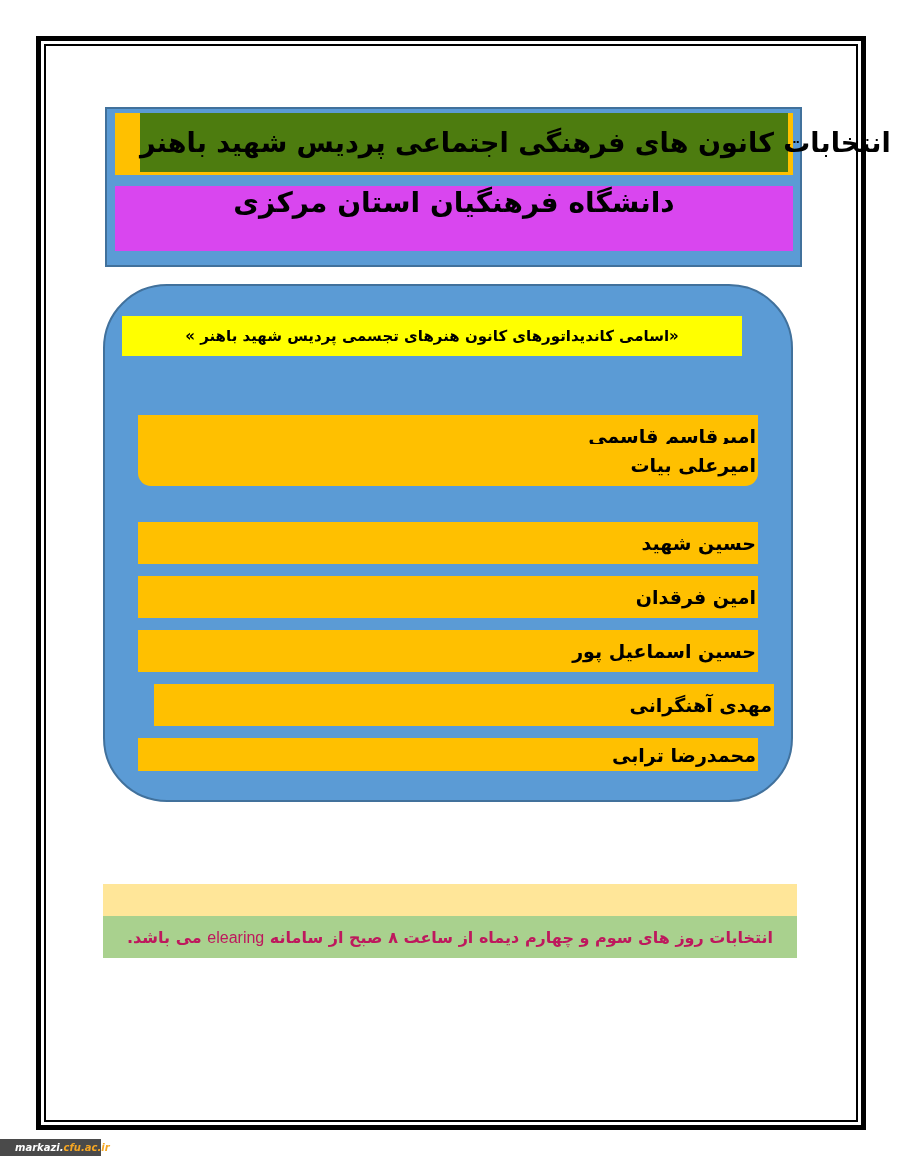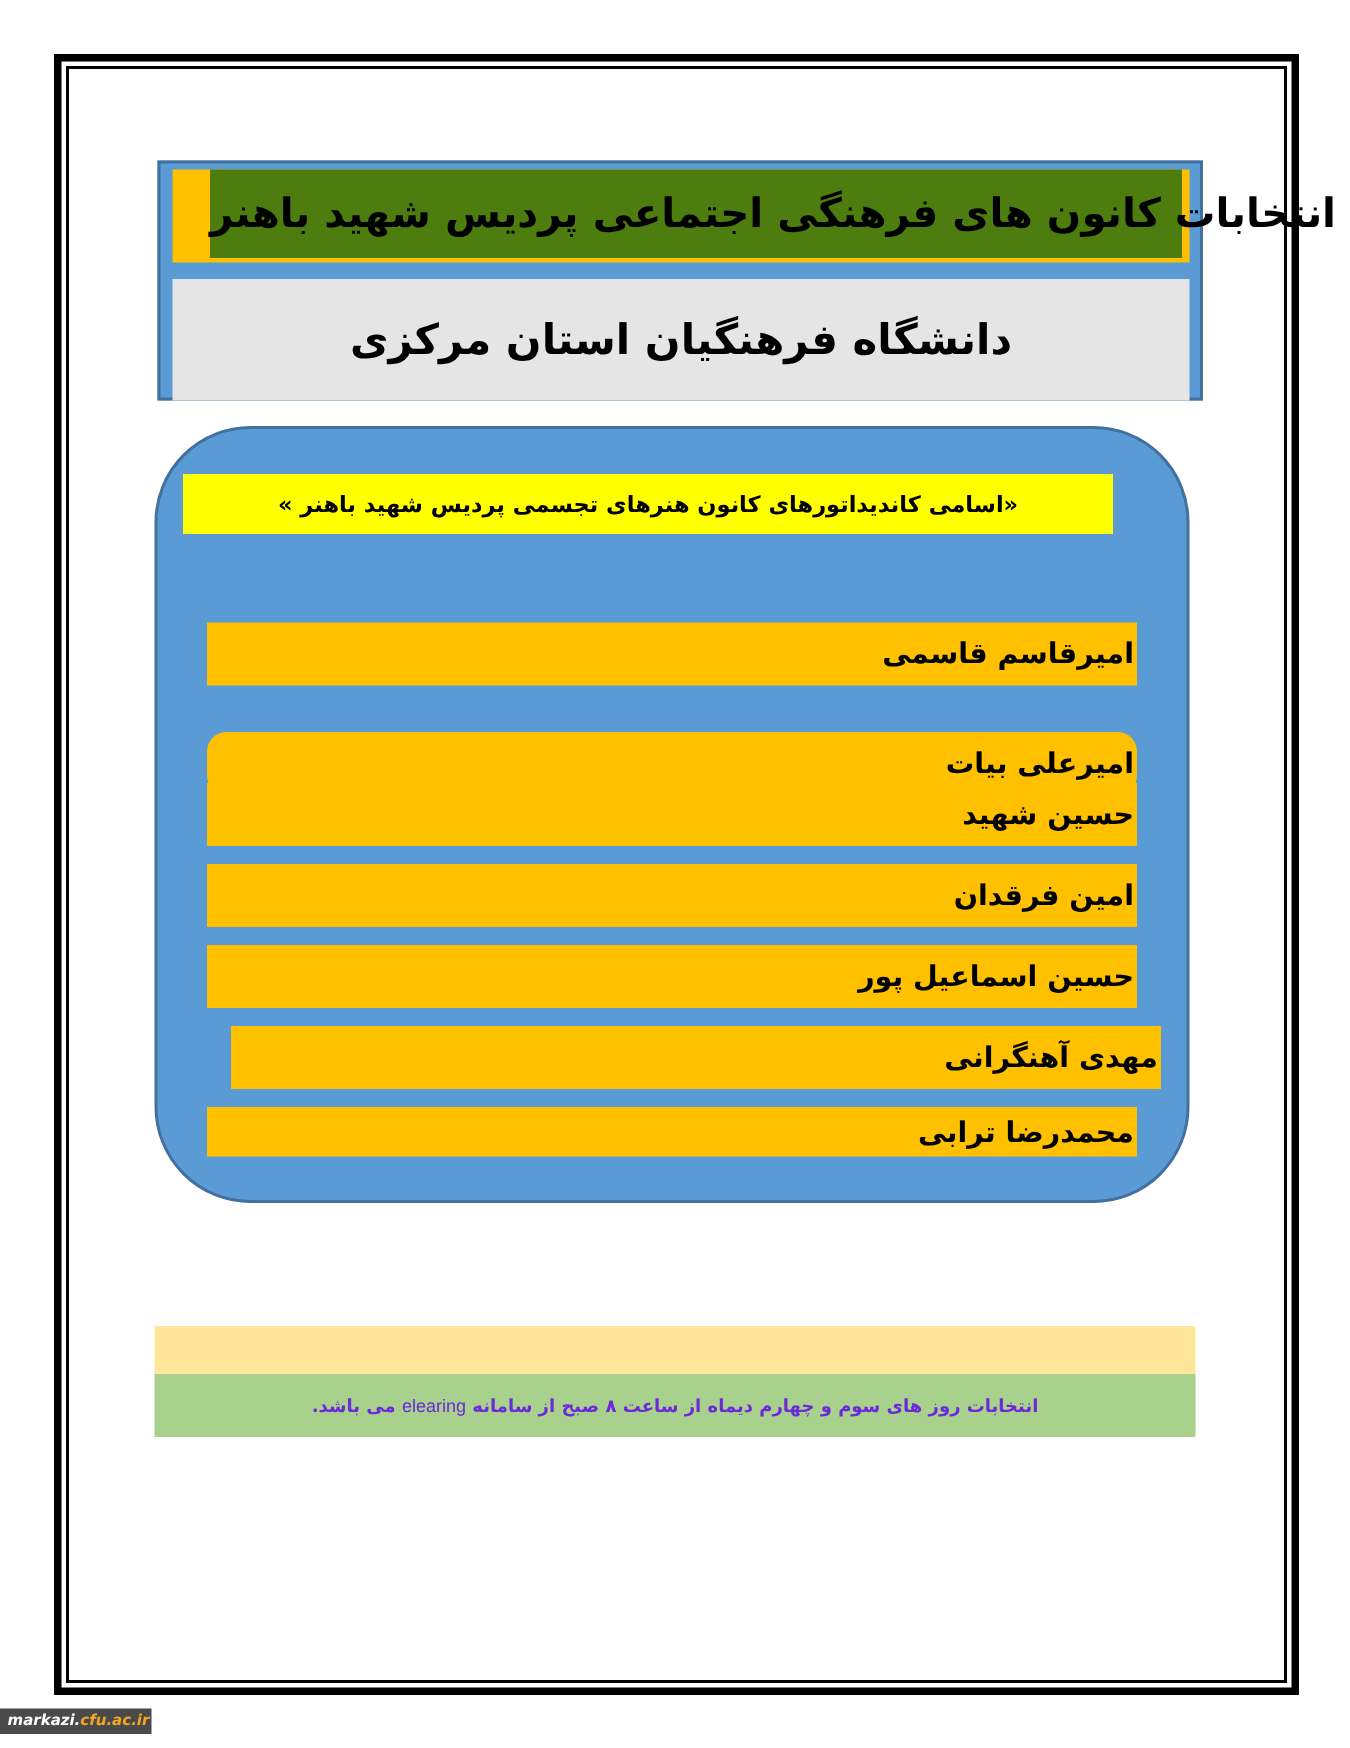--- a/index.html
+++ b/index.html
@@ -28,23 +28,23 @@
       background: #4d7c0f;
       display: flex; align-items: center; justify-content: flex-end;
       padding-right: 23px;
       direction: rtl;
     }
     .title-text {
       font-family: "DejaVu Sans", sans-serif; font-weight: bold;
       font-size: 27px; color: #000000; white-space: nowrap; letter-spacing: -0.5px;
     }
     .uni-bar {
-      position: absolute; left: 115px; top: 186px; width: 678px; height: 81px;
-      background: #e5e5e5;
-      display: flex; align-items: center; justify-content: center;
+      position: absolute; left: 115px; top: 186px; width: 678px; height: 65px;
+      background: #d946ef;
+      display: flex; align-items: flex-start; justify-content: center;
       direction: rtl;
     }
     .uni-text {
       font-family: "DejaVu Sans", sans-serif; font-weight: bold;
       font-size: 28px; color: #000000; white-space: nowrap;
     }
 
     .candidates-panel {
       position: absolute; left: 103px; top: 284px; width: 690px; height: 518px;
       background: #5B9BD5; border: 2px solid #41719C; border-radius: 64px;
@@ -59,21 +59,21 @@
       font-family: "DejaVu Sans", sans-serif; font-weight: bold;
       font-size: 15px; color: #000000; white-space: nowrap;
     }
     .candidate-row {
       position: absolute; left: 138px; width: 620px; height: 42px;
       background: #FFC000;
       display: flex; align-items: center; justify-content: flex-start;
       direction: rtl; padding-right: 2px; padding-left: 16px;
     }
     .candidate-row.r0 { top: 415px; }
-    .candidate-row.r1 { top: 488px; border-radius: 13px; }
+    .candidate-row.r1 { top: 444px; border-radius: 13px; }
     .candidate-row.r2 { top: 522px; }
     .candidate-row.r3 { top: 576px; }
     .candidate-row.r4 { top: 630px; }
     .candidate-row.r5 { top: 684px; margin-left: 16px; }
     .candidate-row.r6 { top: 738px; height: 33px; }
     .candidate-name {
       font-family: "DejaVu Sans", sans-serif; font-weight: bold;
       font-size: 19px; color: #000000; white-space: nowrap;
     }
 
@@ -82,28 +82,28 @@
       background: #FFE699;
     }
     .footer-notice {
       position: absolute; left: 103px; top: 916px; width: 694px; height: 42px;
       background: #A9D18E;
       display: flex; align-items: center; justify-content: center;
       direction: rtl;
     }
     .notice-text {
       font-family: "DejaVu Sans", sans-serif; font-weight: bold;
-      font-size: 12px; color: #6d28d9; white-space: nowrap;
+      font-size: 16px; color: #be185d; white-space: nowrap;
     }
     .notice-latin { font-weight: normal; font-family: "Liberation Sans", sans-serif; }
 
     .watermark {
       position: absolute; left: 0; top: 1139px; width: 101px; height: 17px;
       background: #4a4a4a;
-      display: flex; align-items: center; padding-left: 5px;
+      display: flex; align-items: center; padding-left: 15px;
       font-family: "DejaVu Sans", sans-serif; font-style: italic; font-weight: bold;
       font-size: 10px; white-space: nowrap;
     }
     .wm-a { color: #ffffff; }
     .wm-b { color: #F5A623; }
   </style>
 </head>
 <body>
 
 <div class="frame-outer"></div>

